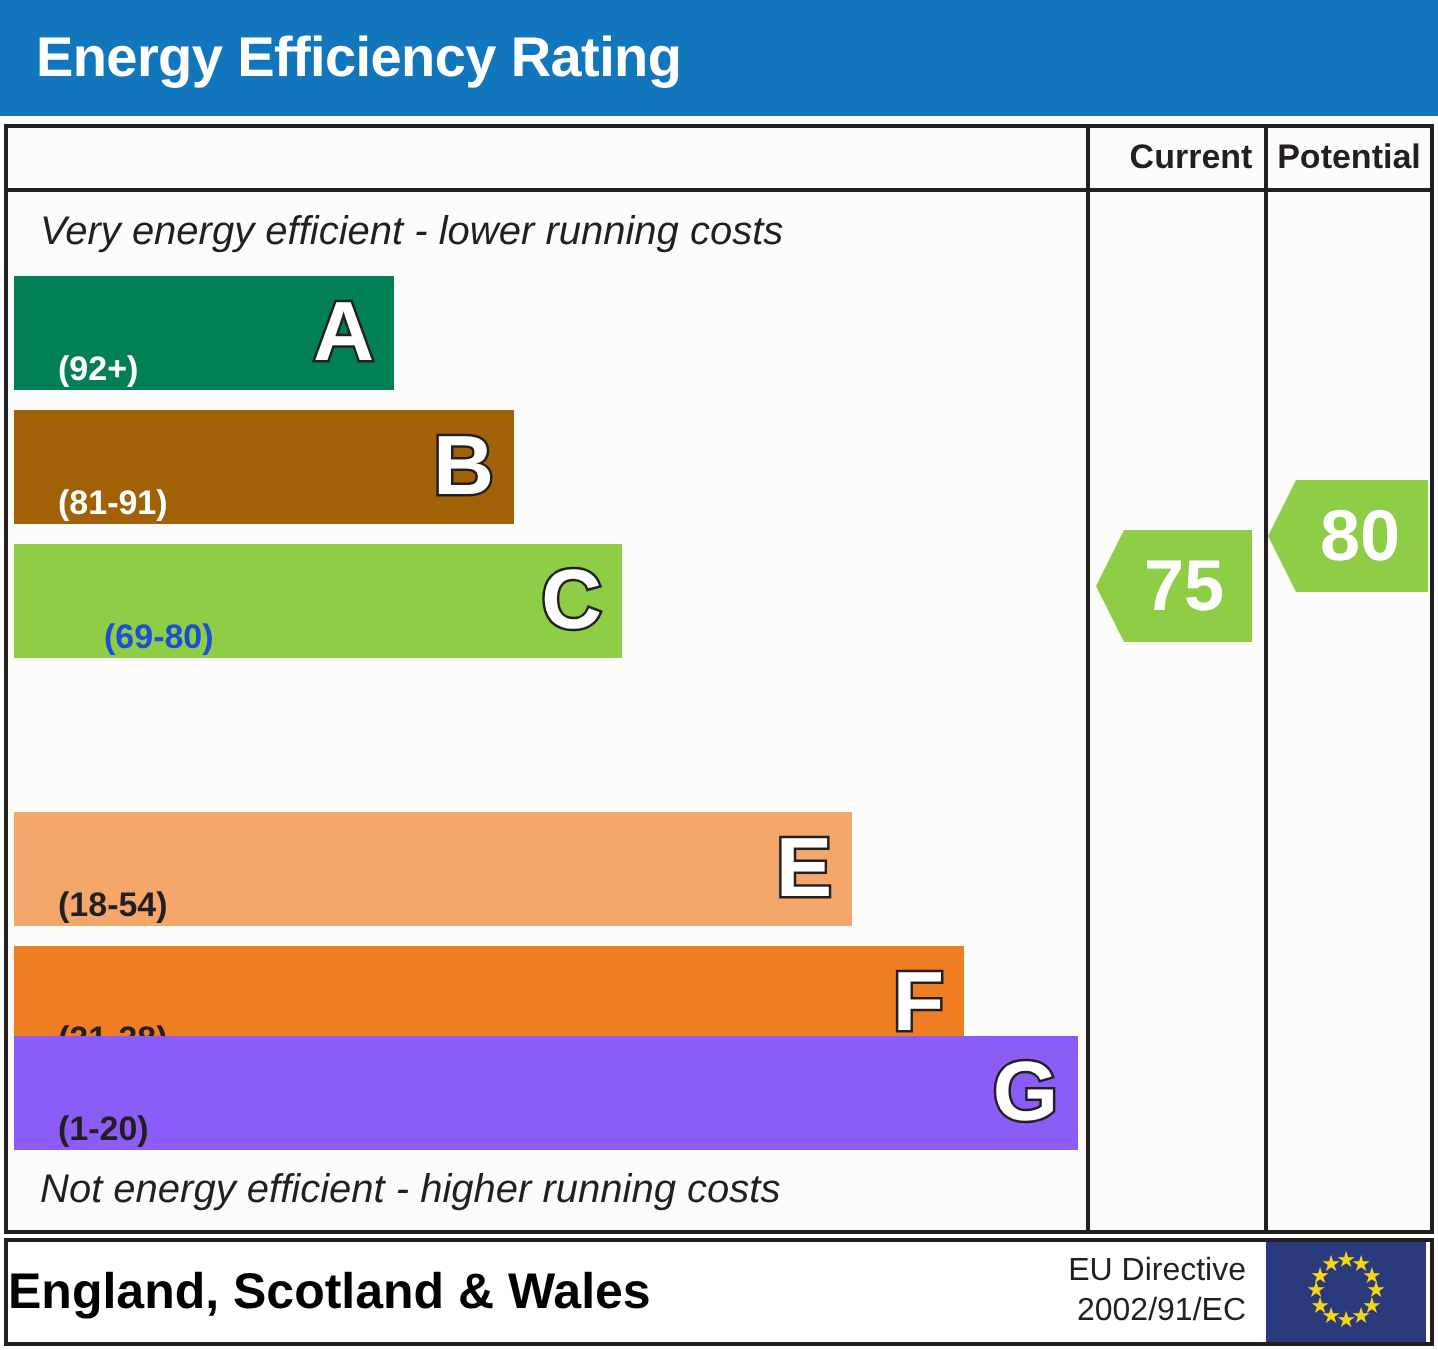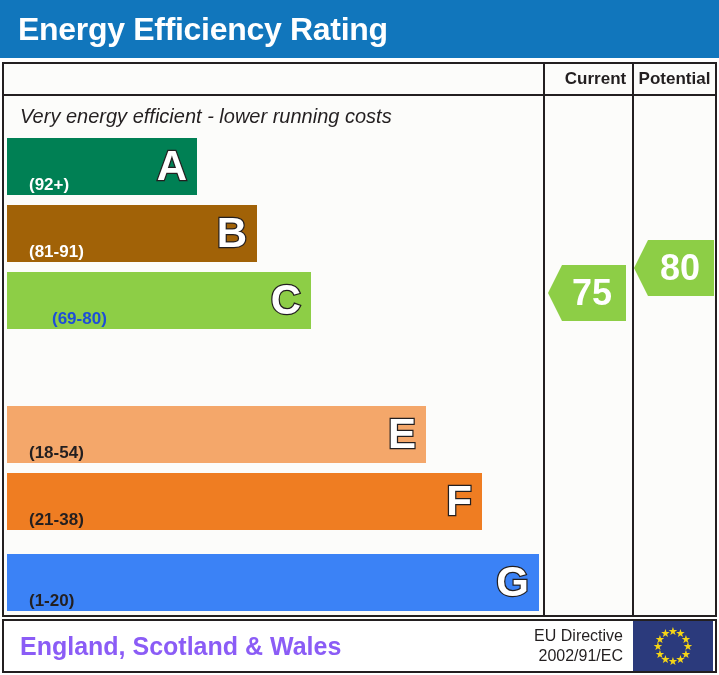--- a/index.html
+++ b/index.html
@@ -23,21 +23,21 @@
   .title-bar {
     position: absolute;
     left: 0; top: 0;
     width: 719px; height: 58px;
     background: #1176bc;
     display: flex;
     align-items: center;
   }
   .title-text {
     color: #ffffff;
-    font-size: 32px;
+    font-size: 28px;
     font-weight: bold;
     letter-spacing: -0.3px;
     padding-left: 18px;
   }
 
   
   .table {
     position: absolute;
     left: 2px; top: 62px;
     width: 715px; height: 555px;
@@ -148,22 +148,21 @@
     left: 2px; top: 619px;
     width: 715px; height: 54px;
     border: 2px solid #231f20;
     background: #ffffff;
     display: flex;
     align-items: center;
   }
   .footer-region {
     font-size: 25px;
     font-weight: bold;
-    color: #8b5cf6;
-    padding-left: 16px;
+    color: #000000;
     flex: 1;
   }
   .footer-directive {
     font-size: 16px;
     color: #231f20;
     text-align: right;
     line-height: 1.25;
     padding-right: 10px;
   }
   .eu-flag {
@@ -224,21 +223,21 @@
       <div class="bar" id="band-e" style="background: rgb(244, 167, 106); width: 419px; top: 268px;">
         <span class="bar-range" style="color: rgb(35, 31, 32);">(18-54)</span>
         <span class="bar-letter">E</span>
       </div>
 
       <div class="bar" id="band-f" style="background: rgb(239, 125, 34); width: 475px; top: 335px;">
         <span class="bar-range" style="color: rgb(35, 31, 32);">(21-38)</span>
         <span class="bar-letter">F</span>
       </div>
 
-      <div class="bar" id="band-g" style="background: #3b82f6; width: 532px; top: 416px;">
+      <div class="bar" id="band-g" style="background: #8b5cf6; width: 532px; top: 380px;">
         <span class="bar-range" style="color: rgb(35, 31, 32);">(1-20)</span>
         <span class="bar-letter">G</span>
       </div>
 
     </div>
   </div>
 
   <div class="rating rating-current" id="rating-current" style="background: rgb(141, 206, 70);">
     <span class="rating-value">75</span>
   </div>

